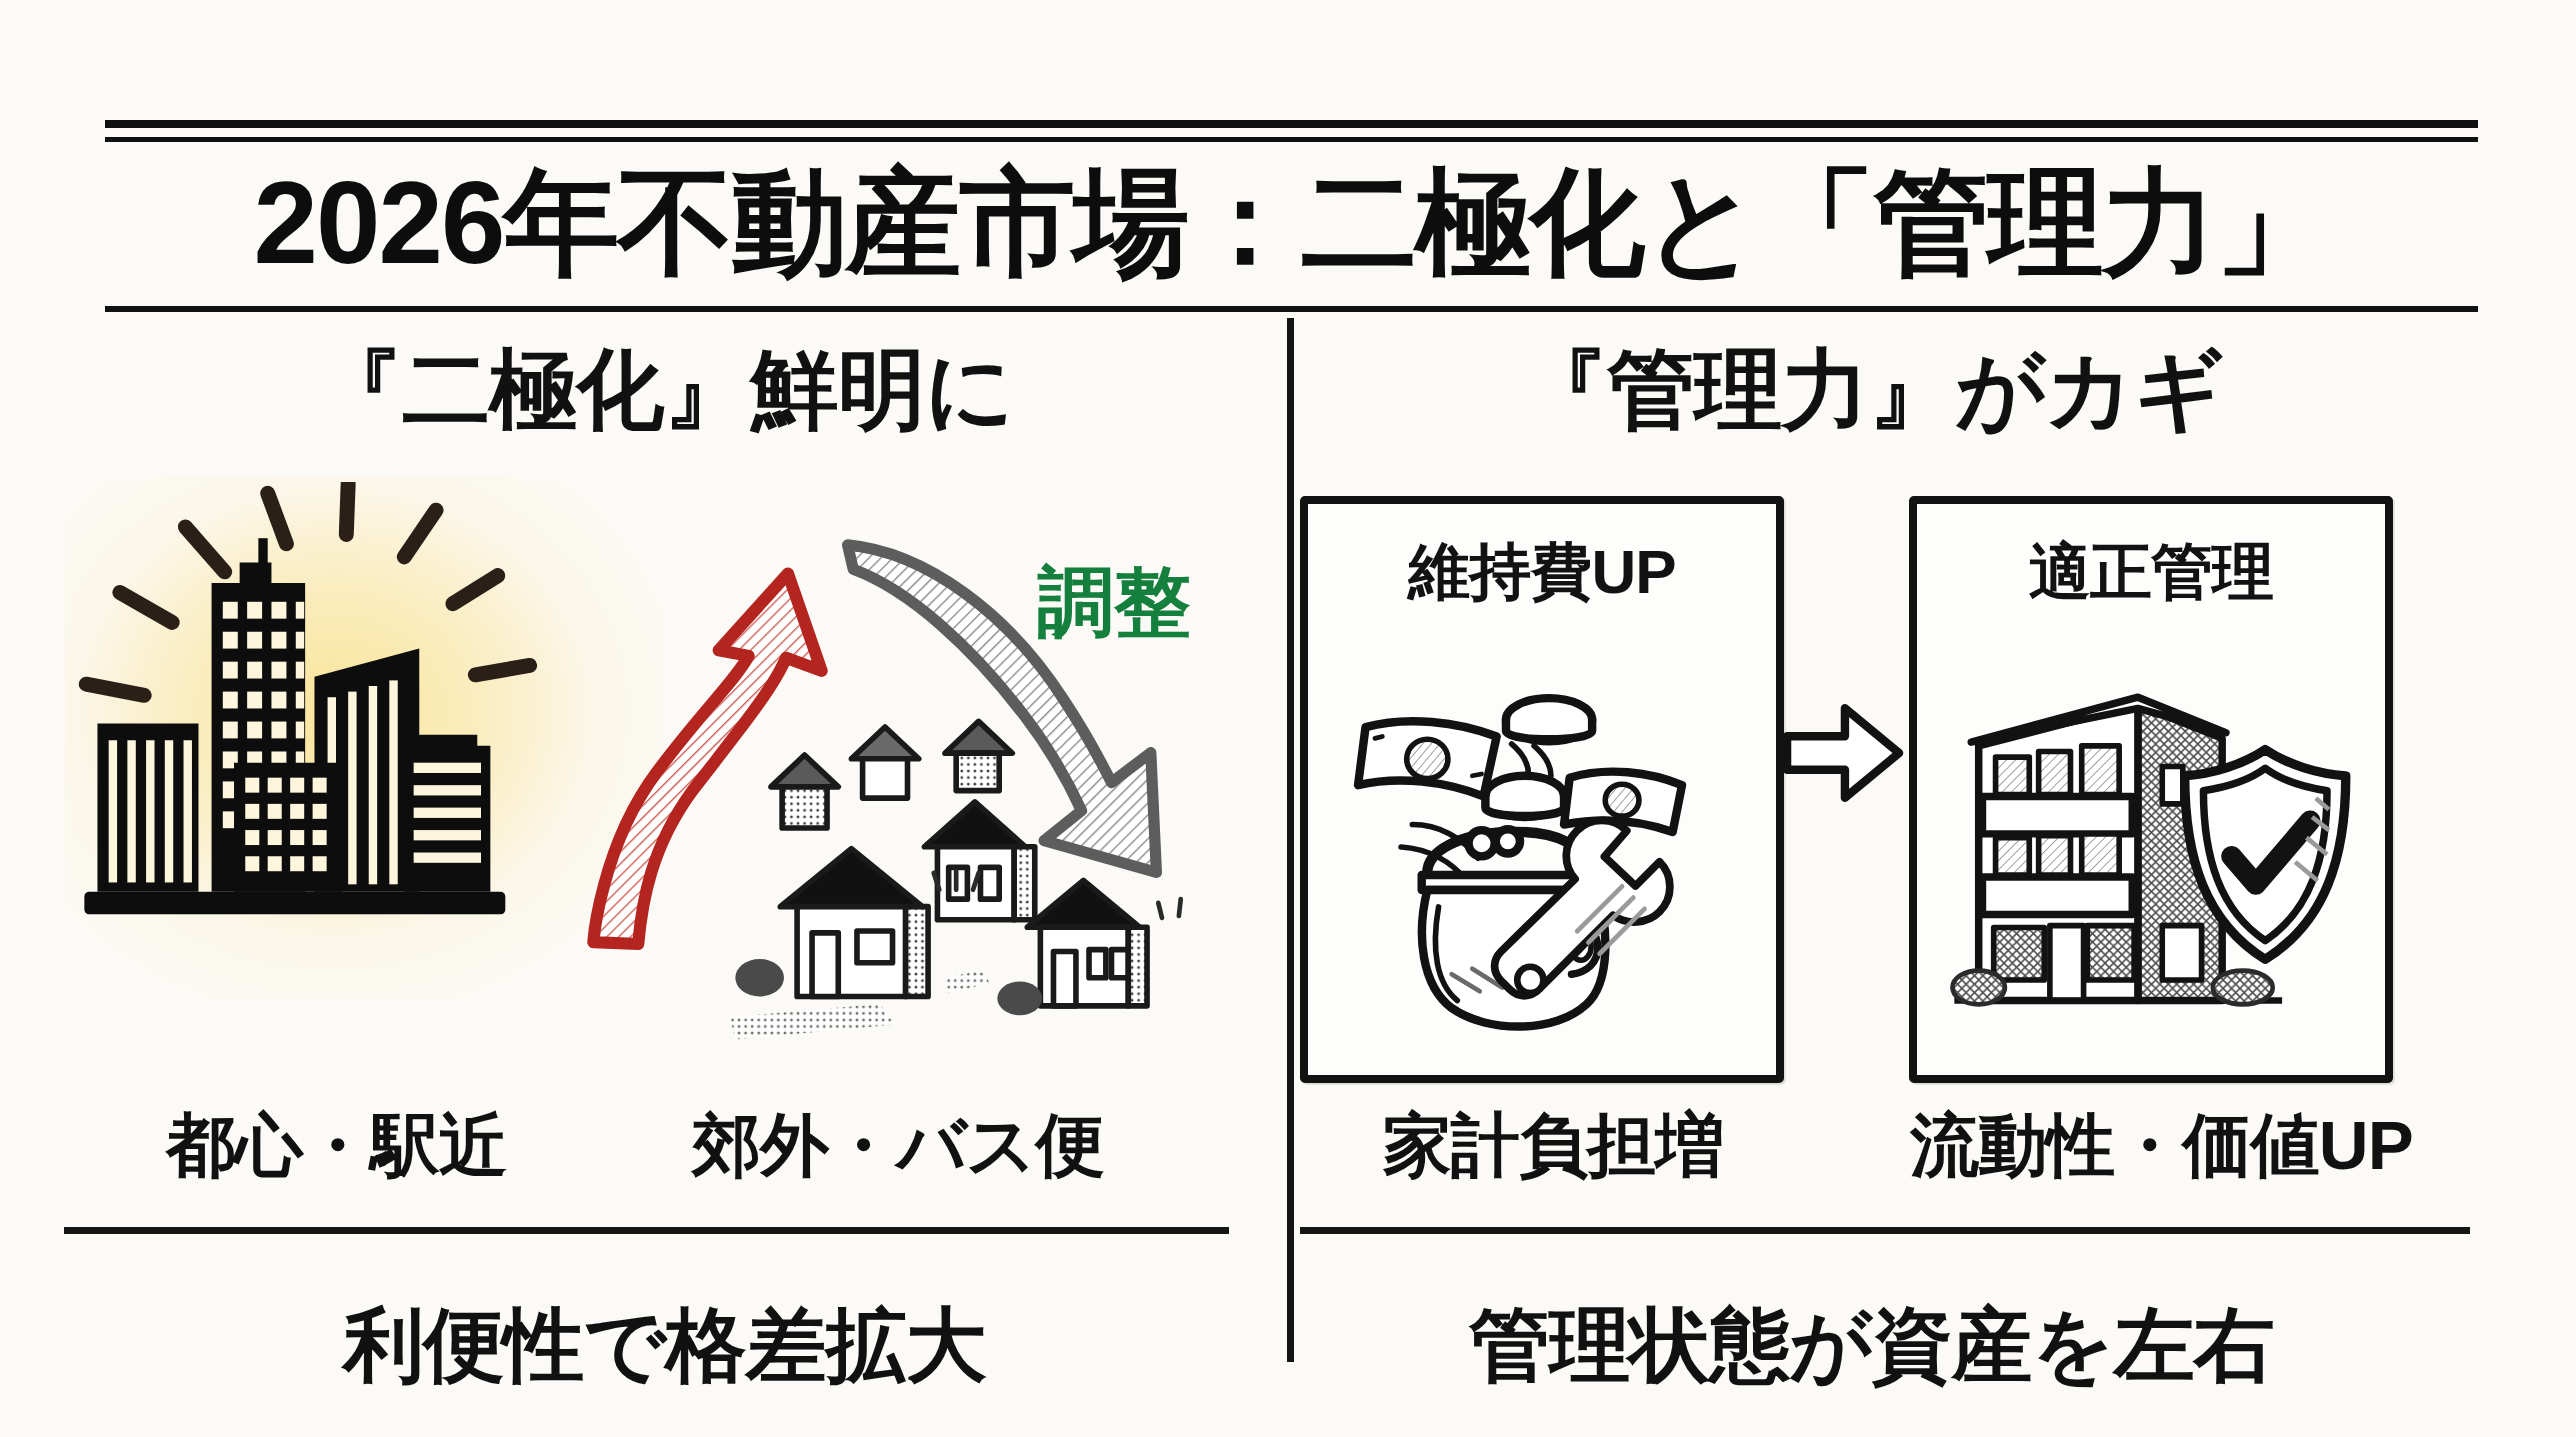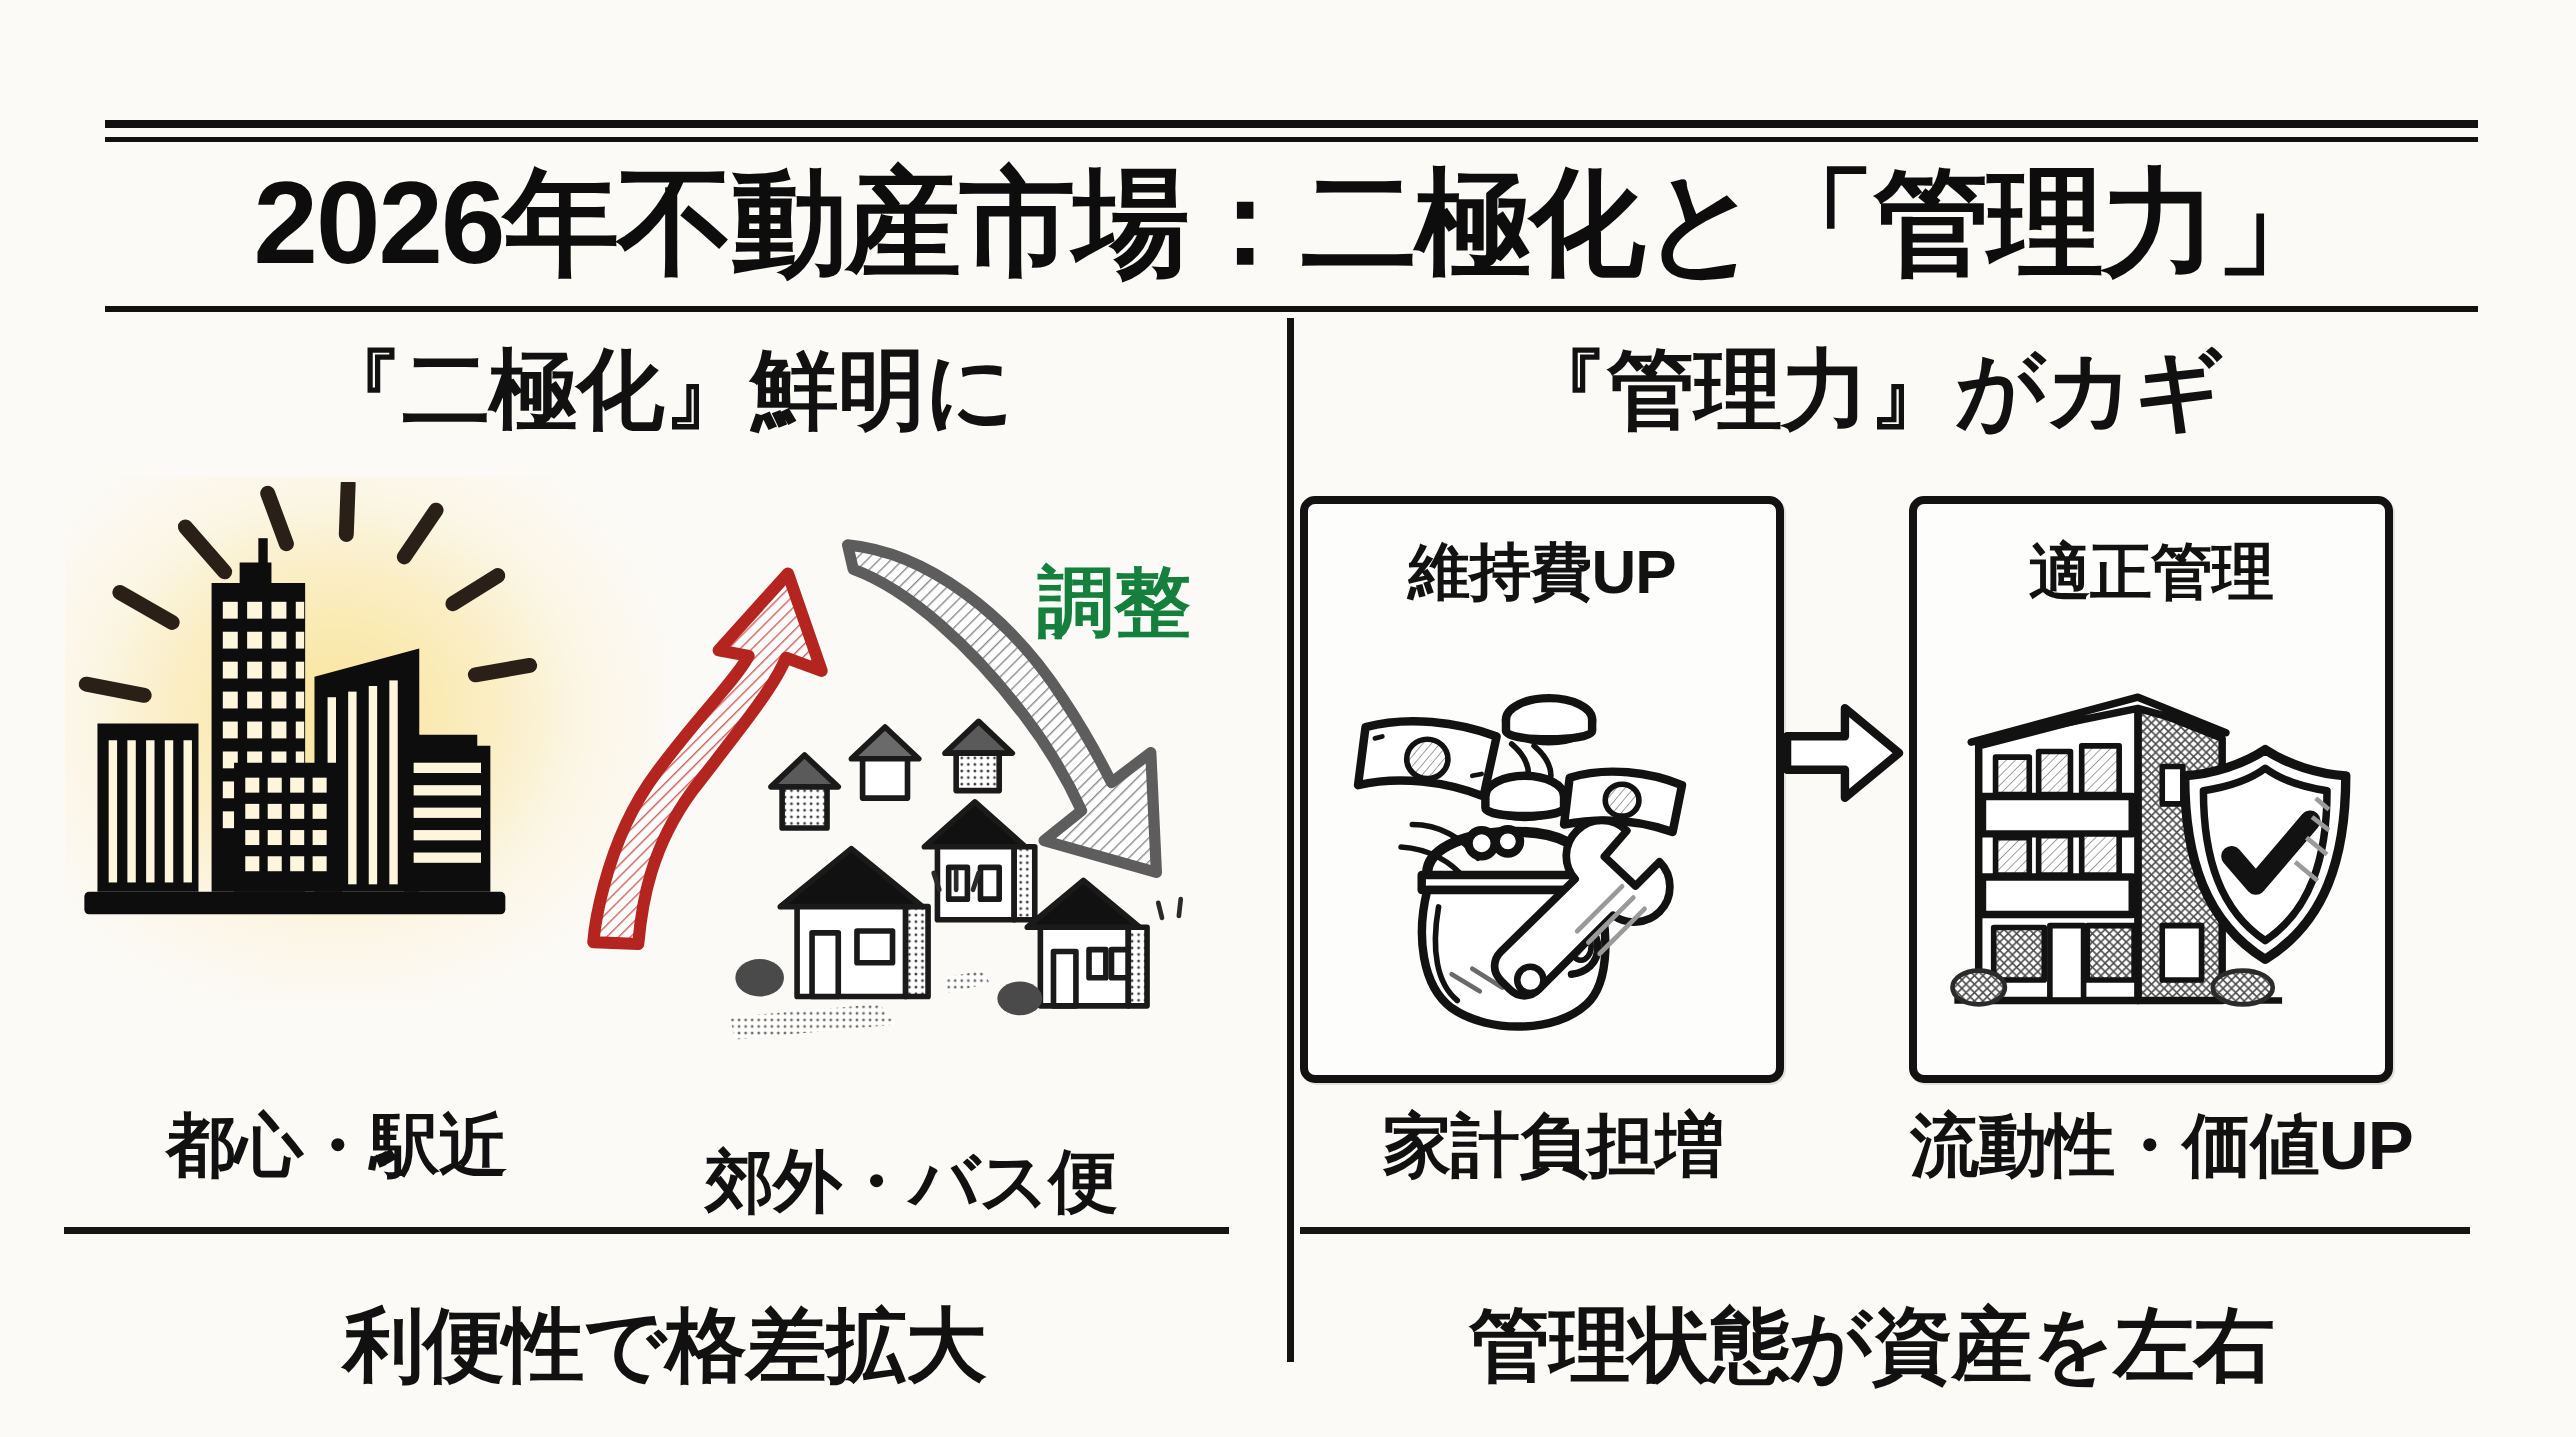--- a/index.html
+++ b/index.html
@@ -139,32 +139,32 @@
     position: absolute;
     top: 777px;
     font-size: 69px;
     font-weight: 900;
     letter-spacing: -0.9px;
     color: #111111;
     white-space: nowrap;
     text-align: center;
   }
   .cap-city   { left: 37px;  width: 487px; }
-  .cap-suburb { left: 593px; width: 524px; margin-top: 36px; }
+  .cap-suburb { left: 580px; width: 524px; }
   .cap-burden { left: 28px;  width: 524px; }
   .cap-value  { left: 599px; width: 599px; }
 
   
   .sbox {
     position: absolute;
     top: 173px;
     width: 468px; height: 571px;
     border: 8.4px solid #121212;
     background: #fdfdfb;
-    border-radius: 15px;
+    border-radius: 5px;
     box-shadow: 1.9px 1.9px 0 rgba(0,0,0,0.10);
   }
   .sbox-1 { left: 37px; }
   .sbox-2 { left: 646px; }
 
   .sbox-title {
     position: absolute;
     top: 26px; left: 0; width: 100%;
     text-align: center;
     font-size: 62px;

